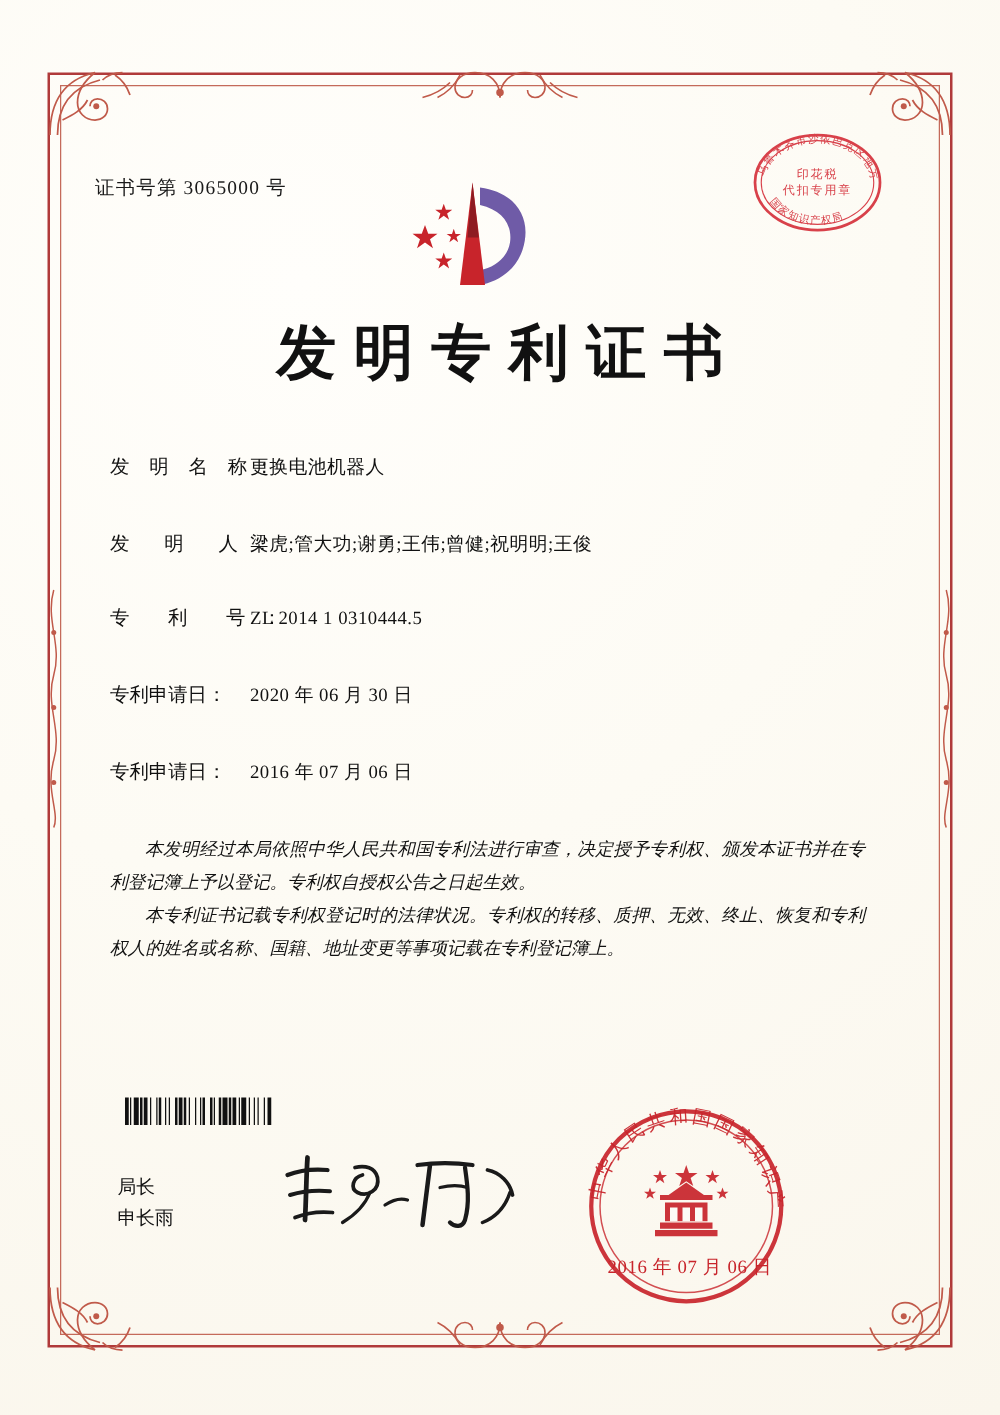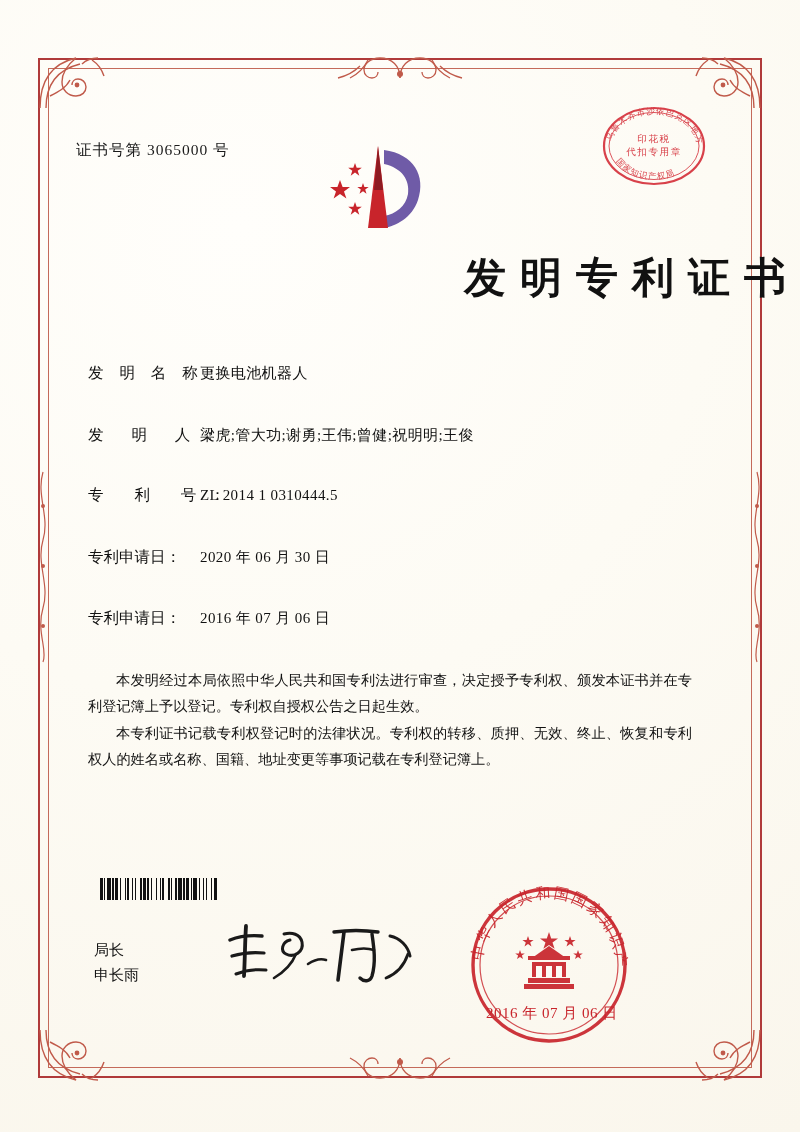--- a/index.html
+++ b/index.html
@@ -92,22 +92,22 @@
     position: absolute;
     left: 322px; top: 140px;
     width: 120px; height: 96px;
   }
   .logo svg { width: 100%; height: 100%; display: block; }
 
   .main-title {
     position: absolute;
     left: 0; right: 0;
     top: 250px;
-    text-align: right;
-    font-size: 42px;
+    text-align: center;
+    font-size: 48px;
     font-weight: bold;
     letter-spacing: 14px;
     color: #111;
     font-family: "Liberation Serif", "DejaVu Serif", serif;
     text-indent: 14px;
   }
 
   
   .fields {
     position: absolute;
@@ -160,20 +160,21 @@
     top: 668px;
     width: 604px;
     font-size: 14.2px;
     line-height: 25.5px;
     color: #111;
     text-align: justify;
   }
   .para-block p {
     margin: 0 0 2px 0;
     text-indent: 28px;
+    font-style: italic;
   }
 
   
   .barcode {
     position: absolute;
     left: 100px;
     top: 878px;
     width: 216px;
     height: 22px;
     display: flex;

